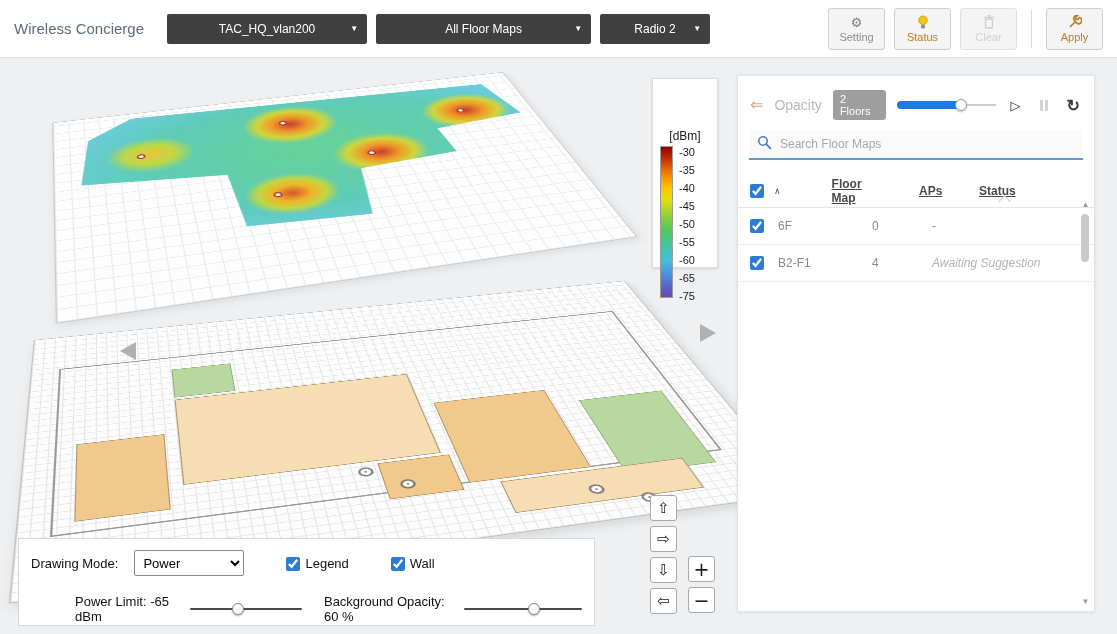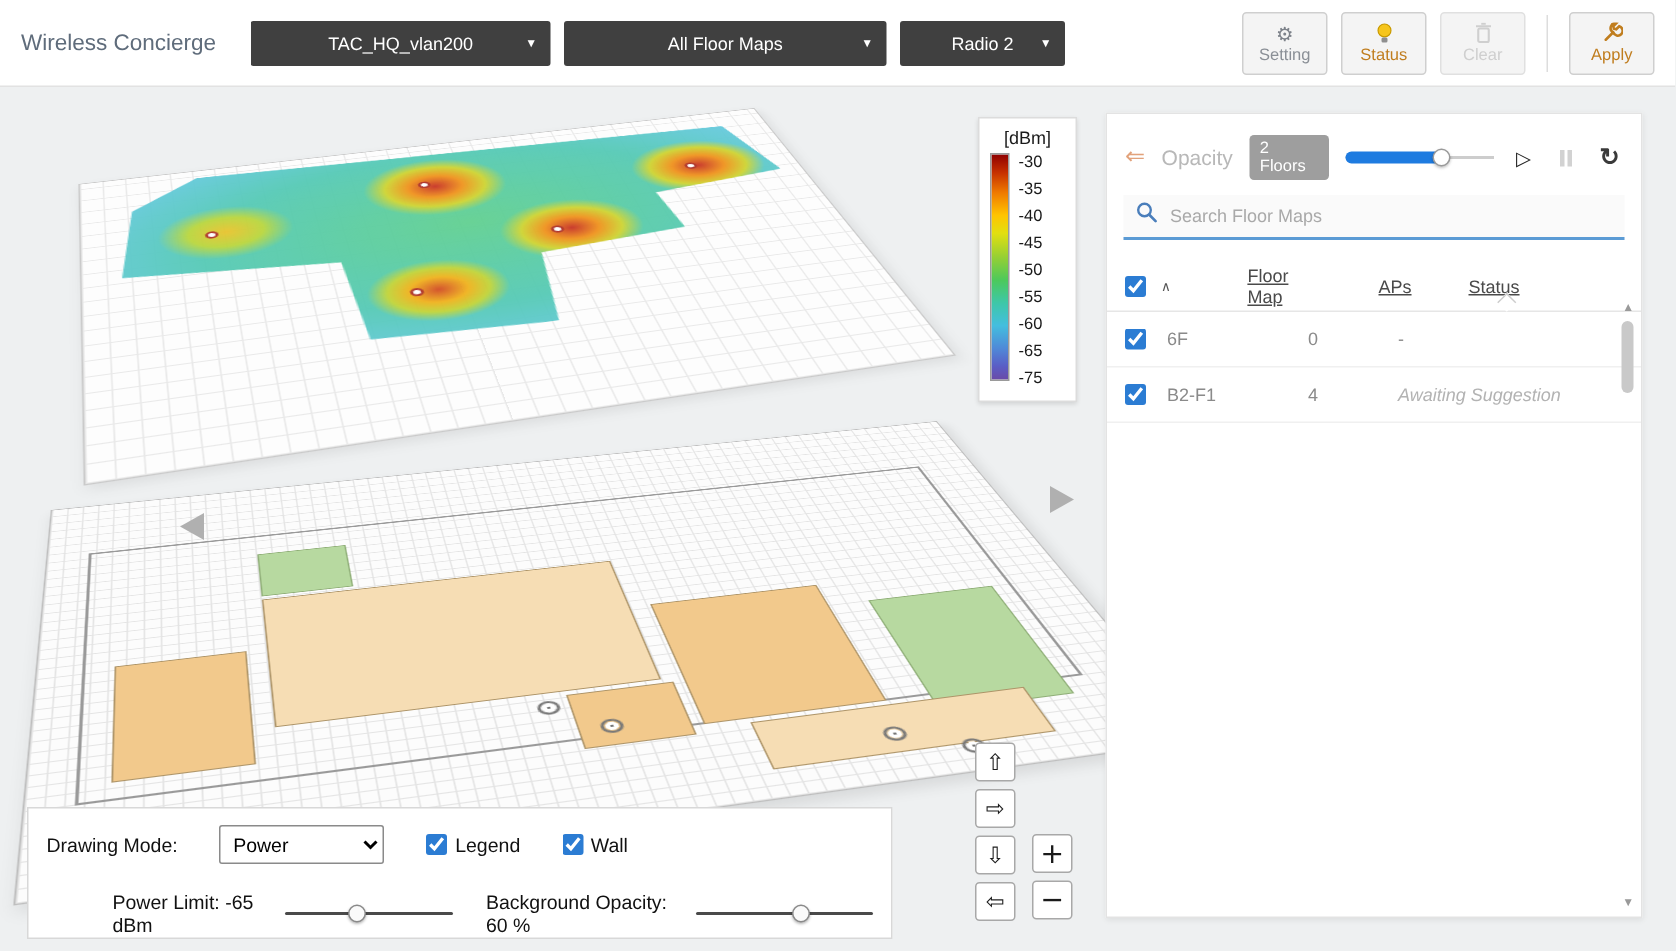--- a/index.html
+++ b/index.html
@@ -66,21 +66,21 @@
   .room.green{background:#b7d9a0;border-color:#8fae77;}
   .fan{position:absolute;width:14px;height:14px;border:2px solid #777;border-radius:50%;
     background:radial-gradient(circle,#777 18%,#fff 20% 55%,transparent 56%);}
   .map-arrow{position:absolute;width:0;height:0;border-top:9px solid transparent;border-bottom:9px solid transparent;}
   .map-arrow.left{border-right:16px solid #b0b0b0;}
   .map-arrow.right{border-left:16px solid #b0b0b0;}
 
   
   .legend{position:absolute;left:652px;top:20px;width:66px;height:190px;background:#fff;
     border:1px solid #dcdcdc;box-shadow:0 1px 3px rgba(0,0,0,.12);padding:6px 7px;z-index:5;}
-  .legend-title{font-size:12px;color:#1a1a1a;text-align:center;margin-bottom:3px;}
+  .legend-title{font-size:12px;color:#1a1a1a;text-align:center;margin-bottom:3px;margin-top:44px;}
   .legend-body{display:flex;gap:6px;}
   .legend-bar{width:13px;height:152px;border:1px solid #9a9a9a;
     background:linear-gradient(180deg,#8f0000 0%,#c63000 8%,#ef7a00 17%,#ffc400 27%,#e2df10 35%,
       #93cf35 46%,#4cc95c 56%,#3ec7a8 66%,#43bede 76%,#4f8ad8 86%,#5a5ec6 94%,#6a4aa8 100%);}
   .legend-ticks{display:flex;flex-direction:column;justify-content:space-between;height:156px;
     font-size:11px;color:#1a1a1a;}
 
   
   .panel{position:absolute;left:737px;top:17px;width:358px;height:537px;background:#fff;
     border:1px solid #e3e3e3;box-shadow:0 1px 4px rgba(0,0,0,.08);z-index:6;}
@@ -102,44 +102,44 @@
   .search{margin:0 11px;height:30px;background:#fafafa;border-bottom:2px solid #5b9bd5;
     display:flex;align-items:center;gap:8px;padding:0 8px;}
   .search input{border:none;background:transparent;outline:none;font-size:12px;color:#333;width:100%;}
   .search input::placeholder{color:#a9a9a9;}
 
   .notch{position:absolute;left:262px;top:121px;width:9px;height:9px;background:#fff;
     border-left:1px solid #ccc;border-top:1px solid #ccc;transform:rotate(45deg);z-index:2;}
 
   .thead{display:flex;align-items:center;height:34px;margin-top:14px;padding:0 12px;
     border-bottom:1px solid #e6e6e6;font-size:12px;color:#4a4a4a;}
-  .thead .col-link{text-decoration:underline;cursor:pointer;color:#4a4a4a;font-weight:400;padding-left:47px;}
+  .thead .col-link{text-decoration:underline;cursor:pointer;color:#4a4a4a;font-weight:700;padding-left:47px;}
   .sort-caret{font-size:9px;color:#555;margin:0 4px 0 10px;}
   .col-floor{width:108px;display:flex;align-items:center;}
   .col-aps{width:60px;}
   .col-status{flex:1;}
   .trow{display:flex;align-items:center;height:37px;padding:0 12px;border-bottom:1px solid #f0f0f0;
     font-size:12px;color:#8a8a8a;}
   .trow .col-floor{padding-left:14px;}
   .status-dim{color:#b3b3b3;font-style:italic;}
   input[type=checkbox]{width:14px;height:14px;accent-color:#2b7cd3;cursor:pointer;}
   .thead input[type=checkbox]{margin-right:0;}
 
   .vscroll{position:absolute;right:2px;top:125px;bottom:5px;width:13px;
     display:flex;flex-direction:column;align-items:center;justify-content:space-between;}
   .vscroll .sarrow{font-size:8px;color:#9a9a9a;cursor:pointer;line-height:1;}
   .vscroll .thumb{position:absolute;top:13px;left:2px;width:8px;height:48px;background:#c9c9c9;border-radius:4px;}
 
   
   .ctrlbox{position:absolute;left:18px;top:480px;width:577px;height:88px;background:#fff;
     border:1px solid #d8d8d8;padding:11px 12px;z-index:7;}
-  .crow1{display:flex;align-items:center;gap:28px;font-size:13px;color:#111;}
+  .crow1{display:flex;align-items:center;gap:16px;font-size:13px;color:#111;}
   .crow1 select{height:26px;min-width:110px;font-size:13px;font-family:"Liberation Sans",sans-serif;
     border:1px solid #8a8a8a;border-radius:2px;background:#fff;padding:0 4px;}
-  .chk{display:flex;align-items:flex-start;gap:5px;cursor:pointer;}
+  .chk{display:flex;align-items:flex-end;gap:5px;cursor:pointer;margin-left:26px;}
   .crow2{display:flex;align-items:center;margin-top:18px;font-size:13px;color:#111;gap:10px;margin-left:44px;}
   .crow2 .lbl2{margin-left:12px;}
   input[type=range]{-webkit-appearance:none;appearance:none;height:2px;background:#4a4a4a;
     border-radius:1px;outline:none;}
   input[type=range]::-webkit-slider-thumb{-webkit-appearance:none;appearance:none;width:12px;height:12px;
     border-radius:50%;background:#fafafa;border:1px solid #8a8a8a;box-shadow:0 1px 2px rgba(0,0,0,.3);}
   .rng-power{width:112px;} .rng-opacity{width:118px;}
 
   
   .padbtn{position:absolute;width:27px;height:26px;background:#fff;border:1px solid #a8a8a8;

